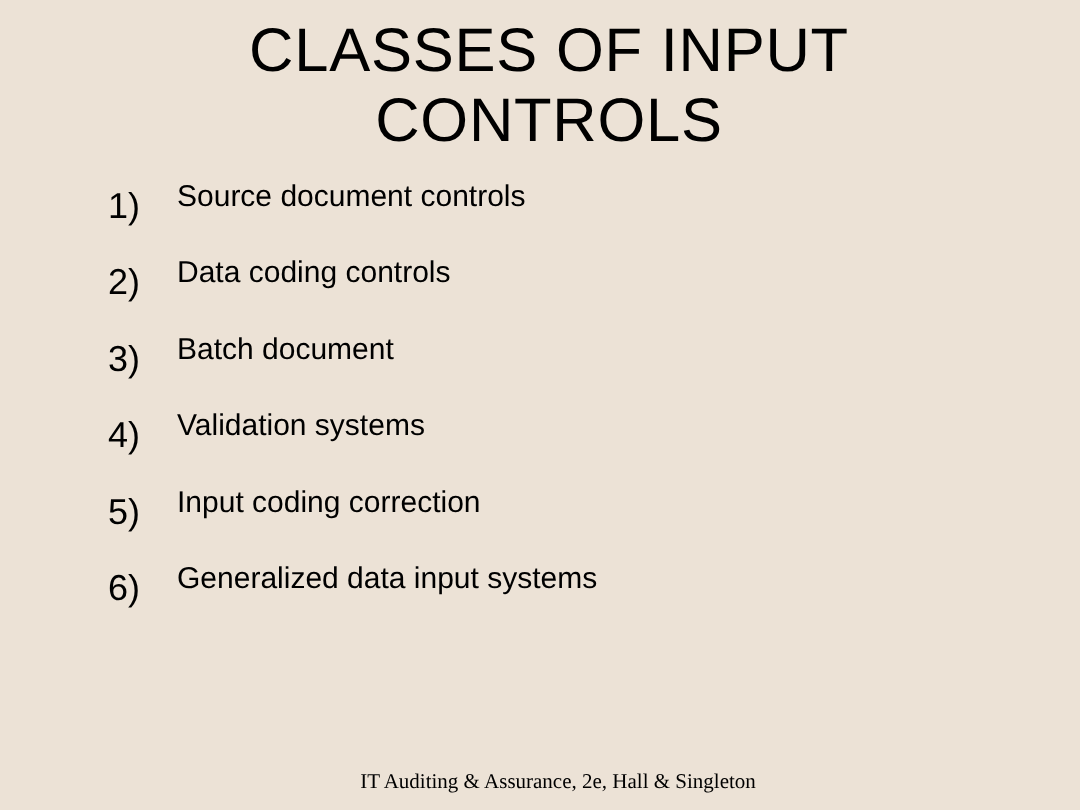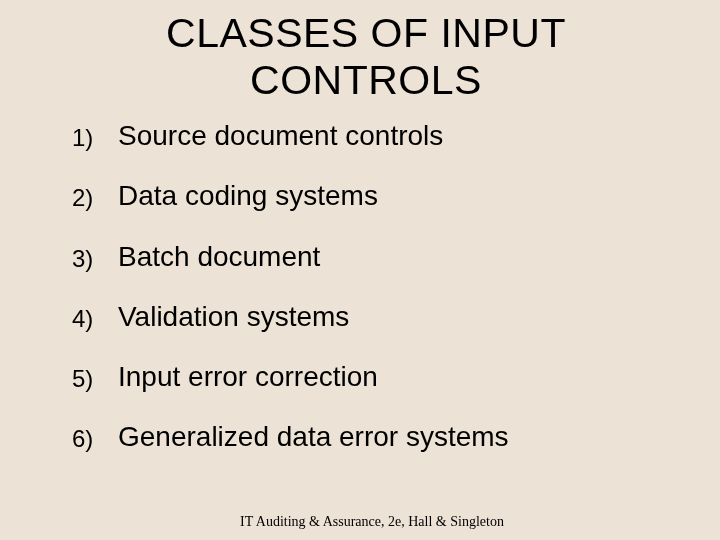--- a/index.html
+++ b/index.html
@@ -29,21 +29,21 @@
     letter-spacing: 0.5px;
   }
   ol.list {
     margin: 0;
     padding: 0 0 0 20px;
     list-style: none;
     counter-reset: item;
   }
   ol.list li {
     counter-increment: item;
-    font-size: 28px;
+    font-size: 20px;
     line-height: 1.15;
     margin: 0 0 28px 0;
     padding-left: 46px;
     position: relative;
   }
   ol.list li::before {
     content: counter(item) ")";
     position: absolute;
     left: 0;
     top: 4px;
@@ -59,20 +59,20 @@
     font-size: 14px;
   }
 </style>
 </head>
 <body>
 
 <div class="slide">
   <h1 class="title">CLASSES OF INPUT CONTROLS</h1>
   <ol class="list">
     <li>Source document controls</li>
-    <li>Data coding systems</li>
+    <li>Data coding controls</li>
     <li>Batch document</li>
     <li>Validation systems</li>
-    <li>Input error correction</li>
-    <li>Generalized data error systems</li>
+    <li>Input coding correction</li>
+    <li>Generalized data input systems</li>
   </ol>
   <div class="footer">IT Auditing &amp; Assurance, 2e, Hall &amp; Singleton</div>
 </div>
 
 </body></html>

